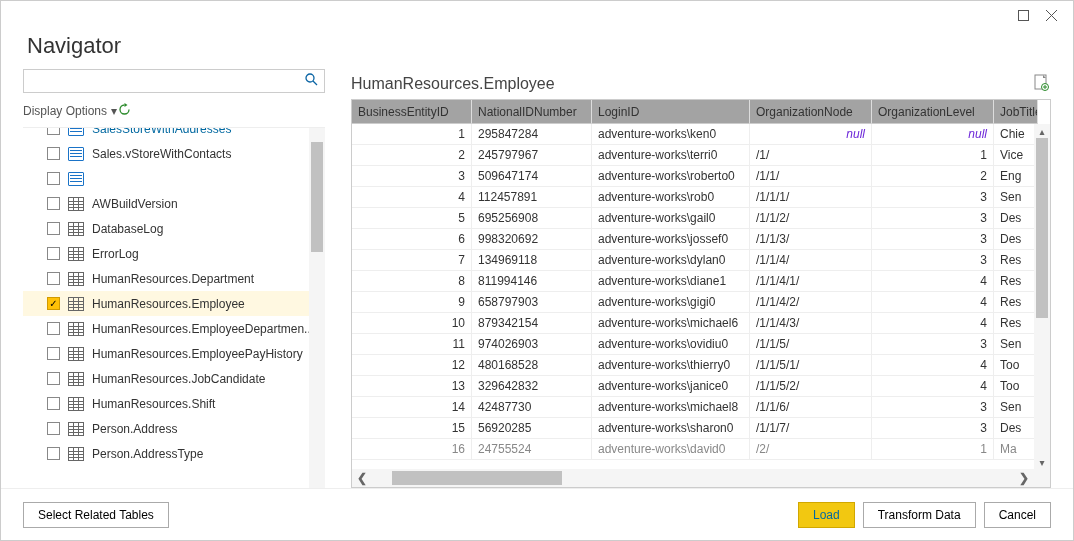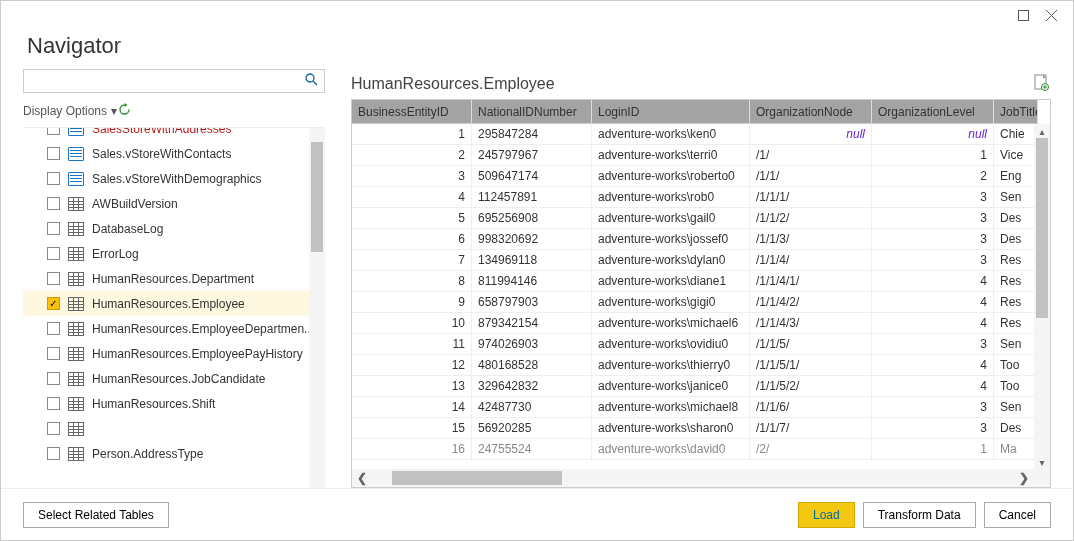--- a/index.html
+++ b/index.html
@@ -13,21 +13,21 @@
   .left-pane { width: 302px; display: flex; flex-direction: column; }
   .search-row { display: flex; align-items: center; border: 1px solid #ccc; height: 24px; padding: 0 6px 0 8px; background: #fff; }
   .search-row input { flex: 1; border: none; outline: none; font-size: 12px; height: 100%; }
   .search-row .search-ic { color: #0a64a4; }
   .options-row { display: flex; align-items: center; justify-content: flex-start; height: 28px; margin-top: 4px; }
   .options-row .opts { display: flex; align-items: center; gap: 4px; color: #555; cursor: default; }
   .tree-wrap { flex: 1; position: relative; border-top: 1px solid #eee; margin-top: 2px; overflow: hidden; }
   .tree { position: absolute; inset: 0; overflow: hidden; padding-top: 2px; }
   .tree-item { display: flex; align-items: center; height: 25px; padding: 0 4px 0 24px; gap: 8px; white-space: nowrap; overflow: hidden; text-overflow: ellipsis; }
   .tree-item.selected { background: #fff8e1; }
-  .tree-item.top-cut { color: #b91c1c; margin-top: -14px; }
+  .tree-item.top-cut { color: #0369a1; margin-top: -14px; }
   .chk { width: 13px; height: 13px; border: 1px solid #888; background: #fff; display: inline-flex; align-items: center; justify-content: center; font-size: 10px; color: #333; }
   .chk.checked { background: #ffc107; border-color: #d19a00; color: #000; }
   .ic { width: 16px; height: 14px; display: inline-block; position: relative; }
   .ic.view { border: 1px solid #1a73c7; border-radius: 1px; }
   .ic.view::before { content: ""; position: absolute; left: 1px; right: 1px; top: 2px; height: 1px; background: #1a73c7; box-shadow: 0 3px 0 #1a73c7, 0 6px 0 #1a73c7; }
   .ic.table { border: 1px solid #666; }
   .ic.table::before { content: ""; position: absolute; left: 0; right: 0; top: 3px; height: 1px; background: #666; box-shadow: 0 3px 0 #666, 0 6px 0 #666; }
   .ic.table::after { content: ""; position: absolute; top: 0; bottom: 0; left: 4px; width: 1px; background: #666; box-shadow: 5px 0 0 #666; }
   .tree-label { overflow: hidden; text-overflow: ellipsis; flex: 1; }
   .vscroll { position: absolute; right: 0; top: 0; bottom: 0; width: 16px; background: #f5f5f5; }
@@ -111,21 +111,20 @@
               <span class="tree-label">SalesStoreWithAddresses</span>
             </div>
             <div class="tree-item">
               <span class="chk"></span>
               <span class="ic view"></span>
               <span class="tree-label">Sales.vStoreWithContacts</span>
             </div>
             <div class="tree-item">
               <span class="chk"></span>
               <span class="ic view"></span>
-              <span class="tree-label">Sales.vStoreWithDemographics</span>
             </div>
             <div class="tree-item">
               <span class="chk"></span>
               <span class="ic table"></span>
               <span class="tree-label">AWBuildVersion</span>
             </div>
             <div class="tree-item">
               <span class="chk"></span>
               <span class="ic table"></span>
               <span class="tree-label">DatabaseLog</span>
@@ -161,20 +160,21 @@
               <span class="tree-label">HumanResources.JobCandidate</span>
             </div>
             <div class="tree-item">
               <span class="chk"></span>
               <span class="ic table"></span>
               <span class="tree-label">HumanResources.Shift</span>
             </div>
             <div class="tree-item">
               <span class="chk"></span>
               <span class="ic table"></span>
+              <span class="tree-label">Person.Address</span>
             </div>
             <div class="tree-item">
               <span class="chk"></span>
               <span class="ic table"></span>
               <span class="tree-label">Person.AddressType</span>
             </div>
           </div>
         <div class="vscroll">
           <div class="thumb" style="top:14px;height:110px"></div>
         </div>

